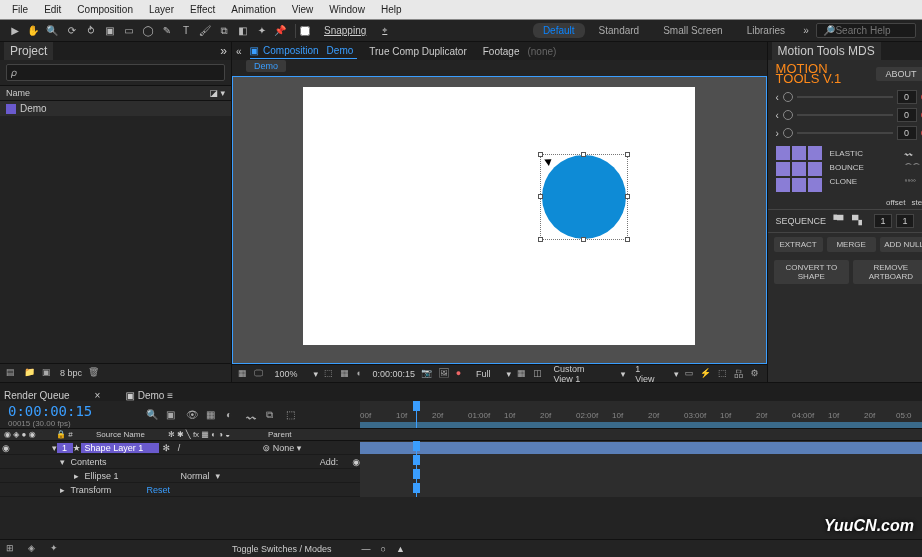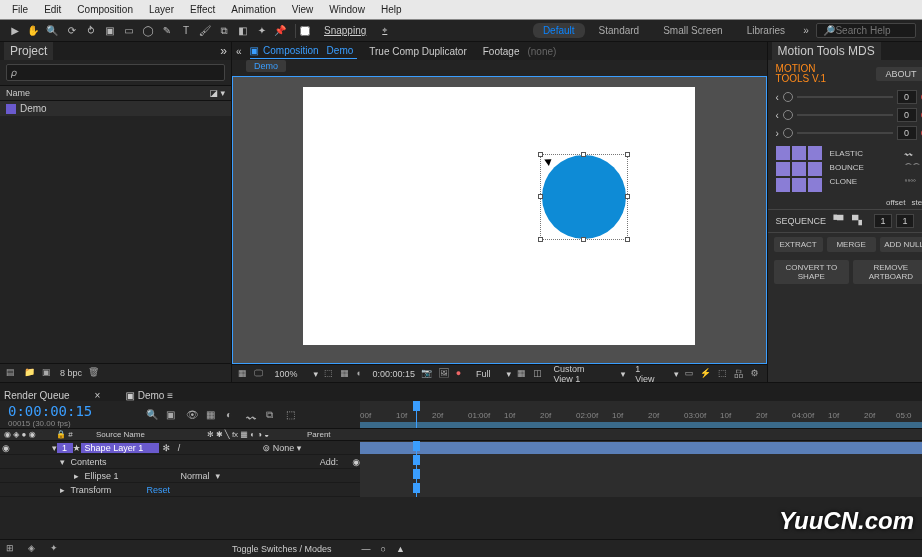--- a/index.html
+++ b/index.html
@@ -56,21 +56,21 @@
 .handle { width: 5px; height: 5px; background: #fff; border: 1px solid #555; position: absolute; }
 .cursor-arrow { position: absolute; left: 243px; top: 70px; width: 0; height: 0; border-left: 6px solid #000; border-top: 4px solid transparent; border-bottom: 4px solid transparent; transform: rotate(-35deg); }
 .viewer-foot { background: #232323; height: 18px; display: flex; align-items: center; gap: 6px; padding: 0 6px; font-size: 9px; border-top: 1px solid #111; }
 .vf-item { display: inline-flex; align-items: center; gap: 2px; }
 .vf-drop { padding: 1px 10px 1px 4px; }
 
 
 .right-panel { background: #2b2b2b; display: flex; flex-direction: column; padding: 0; }
 .right-panel .panel-tabs { background: #1e1e1e; }
 .mt-head { display: flex; justify-content: space-between; padding: 4px 8px; align-items: center; }
-.mt-logo { color: #ff8a1a; font-size: 10px; line-height: 10px; }
+.mt-logo { color: #ff8a1a; font-size: 13px; line-height: 10px; }
 .mt-about { background: #3a3a3a; padding: 2px 10px; border-radius: 2px; font-size: 9px; }
 .anchor-row { display: flex; align-items: center; padding: 2px 8px; gap: 4px; }
 .anchor-row .radio { width: 10px; height: 10px; border: 1px solid #888; border-radius: 50%; }
 .anchor-row .slider { flex: 1; height: 2px; background: #444; position: relative; }
 .anchor-row .num { background: #1a1a1a; width: 20px; text-align: center; padding: 1px 0; border: 1px solid #444; font-size: 9px; }
 .anchor-row .dot { width: 6px; height: 6px; background: #c44; border-radius: 50%; }
 .anchor-grid-wrap { display: flex; padding: 4px 8px; gap: 8px; }
 .anchor-grid { display: grid; grid-template-columns: repeat(3, 14px); gap: 2px; }
 .anchor-grid div { width: 14px; height: 14px; background: #8a7dd6; }
 .ease-list { flex: 1; }
@@ -93,37 +93,37 @@
 .tl-tools { display: flex; align-items: center; gap: 8px; padding: 0 6px; flex: 0 0 220px; }
 .tl-ruler { flex: 1; background: #2a2a2a; position: relative; font-size: 8px; display: flex; align-items: flex-end; padding-bottom: 2px; }
 .tl-ruler .tick { position: absolute; top: 10px; color: #888; }
 .tl-ruler .range { position: absolute; bottom: 0; left: 0; height: 6px; background: #3a6a8a; }
 .cti { position: absolute; top: 0; bottom: 0; width: 1px; background: #3a9eff; }
 .cti::before { content: ""; position: absolute; top: 0; left: -3px; width: 7px; height: 10px; background: #3a9eff; }
 .tl-cols { display: flex; background: #2a2a2a; font-size: 8px; height: 12px; align-items: center; border-bottom: 1px solid #111; }
 .tl-cols .c1 { width: 56px; padding-left: 4px; }
 .tl-cols .c2 { width: 36px; }
 .tl-cols .c3 { width: 76px; padding-left: 4px; }
-.tl-cols .c4 { width: 100px; margin-left: 39px; }
+.tl-cols .c4 { width: 100px; }
 .tl-cols .c5 { width: 92px; }
 .tl-layer-row { display: flex; height: 14px; align-items: center; font-size: 9px; border-bottom: 1px solid #1a1a1a; }
 .tl-left { width: 360px; display: flex; align-items: center; }
 .tl-bar-area { flex: 1; position: relative; height: 14px; background: #2d2d2d; }
 .layer-bar { position: absolute; top: 1px; left: 0; right: 0; height: 12px; background: #5a7fb8; }
 .eye { width: 12px; text-align: center; }
 .idx { width: 16px; text-align: center; background: #6a5acd; color: #fff; }
 .layer-name { background: #6a5acd; color: #fff; padding: 0 4px; width: 78px; }
 .layer-sw { width: 100px; display: flex; gap: 2px; padding-left: 4px; }
 .layer-mode { width: 92px; padding-left: 4px; }
 .sublayer { padding-left: 60px; display: flex; align-items: center; gap: 6px; width: 360px; }
 .sub-name { width: 70px; }
 .tl-foot { margin-top: auto; height: 18px; background: #232323; border-top: 1px solid #111; display: flex; align-items: center; padding: 0 6px; font-size: 9px; gap: 10px; }
 .tl-foot .right { margin-left: 160px; }
 
-.watermark { position: absolute; right: 8px; bottom: 22px; color: #fff; font-size: 24px; font-style: italic; font-weight: 600; text-shadow: 0 0 4px #000; margin-top: 8px; }
+.watermark { position: absolute; right: 8px; bottom: 22px; color: #fff; font-size: 16px; font-style: italic; font-weight: 600; text-shadow: 0 0 4px #000; margin-top: 8px; }
 
 .ti { width: 12px; height: 12px; display: inline-block; color: #aaa; }
 </style>
 </head>
 <body>
 
 <div class="menubar">
   <span>File</span>
   <span>Edit</span>
   <span>Composition</span>

